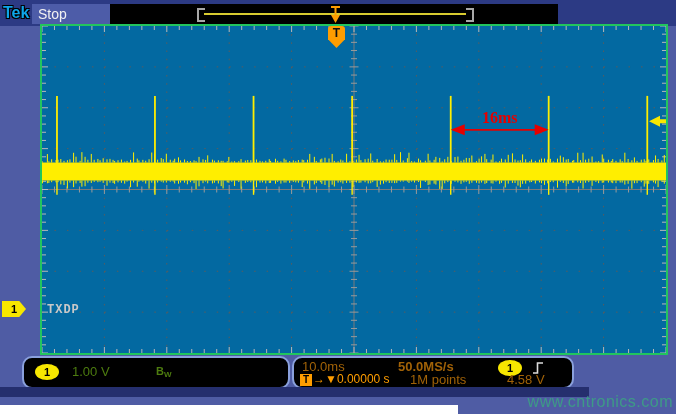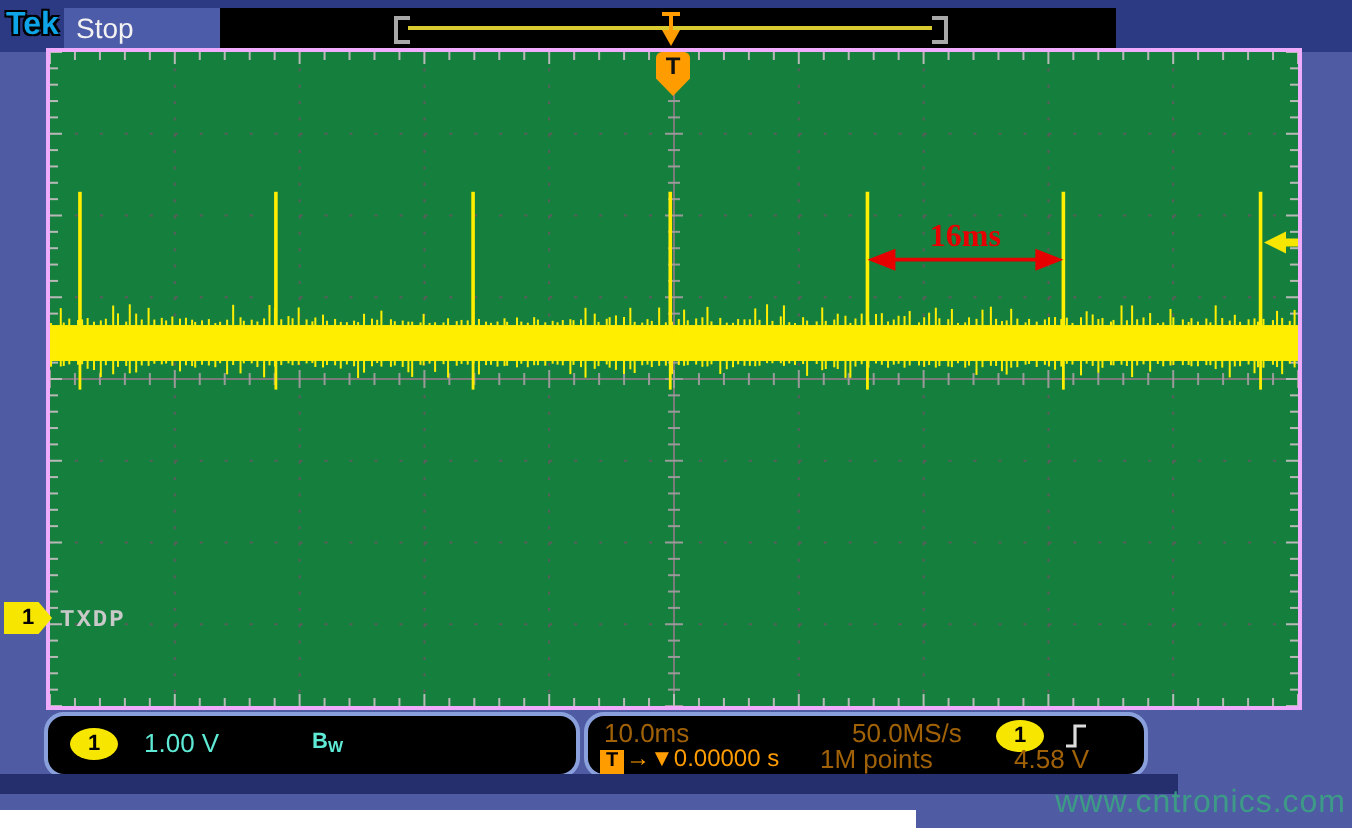--- a/index.html
+++ b/index.html
@@ -10,39 +10,39 @@
             text-shadow:1px 1px 0 #000,-1px 1px 0 #000,1px -1px 0 #000,-1px -1px 0 #000;}
   .status-chip{position:absolute;left:32px;top:4px;width:78px;height:20px;background:#4d5ca8;}
   .status-chip span{display:block;margin:2px 0 0 6px;color:#f2f2f2;font-size:14px;}
   .recordbar{position:absolute;left:110px;top:4px;width:448px;height:20px;background:#000;}
   .rec-line{position:absolute;left:94px;top:9px;width:262px;height:2px;background:#d8cb30;}
   .rec-brk-l{position:absolute;left:87px;top:4px;width:6px;height:10px;
              border-left:2px solid #a8a8a8;border-top:2px solid #a8a8a8;border-bottom:2px solid #a8a8a8;}
   .rec-brk-r{position:absolute;left:356px;top:4px;width:6px;height:10px;
              border-right:2px solid #a8a8a8;border-top:2px solid #a8a8a8;border-bottom:2px solid #a8a8a8;}
   .rec-trig{position:absolute;left:218px;top:1px;width:15px;height:19px;}
-  .lcd{position:absolute;left:23px;top:24px;width:624px;height:327px;background:#15803d;
-       border:2px solid #f0abfc;}
+  .lcd{position:absolute;left:40px;top:24px;width:624px;height:327px;background:#0369a1;
+       border:2px solid #22c55e;}
   .trig-flag{position:absolute;left:328px;top:26px;width:17px;height:22px;background:#ff9d00;
              clip-path:polygon(0 0,100% 0,100% 60%,50% 100%,0 60%);
              color:#101010;font-size:12px;font-weight:bold;text-align:center;line-height:14px;
              border-radius:3px 3px 0 0;}
   .ch-flag{position:absolute;left:2px;top:301px;width:24px;height:16px;background:#f7e700;
            clip-path:polygon(0 0,72% 0,100% 50%,72% 100%,0 100%);
            color:#000;font-size:11px;font-weight:bold;text-align:center;line-height:16px;}
   .ch-label{position:absolute;left:30px;top:303px;color:#c9c9c9;font-size:12px;
             font-family:Liberation Mono, monospace;font-weight:bold;letter-spacing:1px;}
   .box{position:absolute;top:356px;height:29px;background:#000;border:2px solid #8aa0dc;
        border-radius:10px;}
   .box-ch{left:22px;width:264px;}
   .box-hz{left:292px;width:278px;}
   .badge{position:absolute;width:24px;height:16px;background:#f7e700;border-radius:50%;
          color:#000;font-size:11px;font-weight:bold;text-align:center;line-height:16px;}
   .txt{position:absolute;white-space:nowrap;}
-  .yellow{color:#5eead4;} .white{color:#a16207;} .orange{color:#ff9d00;}
+  .yellow{color:#4d7c0f;} .white{color:#a16207;} .orange{color:#ff9d00;}
   .fs13{font-size:13px;} .fs12{font-size:12px;}
   .bw-sub{font-size:8px;vertical-align:-2px;}
   .tsq{display:inline-block;width:12px;height:12px;background:#ff9d00;color:#000;
        font-size:10px;font-weight:bold;text-align:center;line-height:12px;margin-right:1px;}
   .darkstrip{position:absolute;left:0;top:387px;width:589px;height:10px;background:#252f6e;}
   .whitestrip{position:absolute;left:0;top:405px;width:458px;height:9px;background:#fff;}
   .watermark{position:absolute;right:3px;top:393px;font-size:16px;color:#3ca184;
              letter-spacing:0.5px;opacity:0.9;}
   svg text{font-family:"Liberation Serif","DejaVu Serif",serif;}
 </style>
@@ -815,21 +815,21 @@
   <div class="ch-flag">1</div>
 
   <div class="box box-ch">
     <span class="badge" style="left:11px;top:6px;">1</span>
     <span class="txt yellow fs13" style="left:48px;top:6px;">1.00 V</span>
     <span class="txt yellow" style="left:132px;top:7px;font-size:11px;"><b>B</b><b class="bw-sub">W</b></span>
   </div>
 
   <div class="box box-hz">
     <span class="txt white fs13" style="left:8px;top:1px;">10.0ms</span>
-    <span class="txt white fs13" style="left:132px;top:1px;">50.0MS/s</span>
+    <span class="txt white fs13" style="left:104px;top:1px;font-weight:bold;">50.0MS/s</span>
     <span class="badge" style="left:204px;top:2px;">1</span>
     <svg style="position:absolute;left:238px;top:3px;" width="12" height="14" viewBox="0 0 12 14">
       <path d="M1 12 H5.5 V2 H11" stroke="#dcdcdc" stroke-width="1.6" fill="none"></path>
     </svg>
     <span class="txt orange fs12" style="left:6px;top:14px;"><span class="tsq">T</span><span>→</span><span>▼</span><span>0.00000 s</span></span>
     <span class="txt white fs13" style="left:116px;top:14px;">1M points</span>
     <span class="txt white fs13" style="left:213px;top:14px;">4.58 V</span>
   </div>
 
   <div class="darkstrip"></div>

